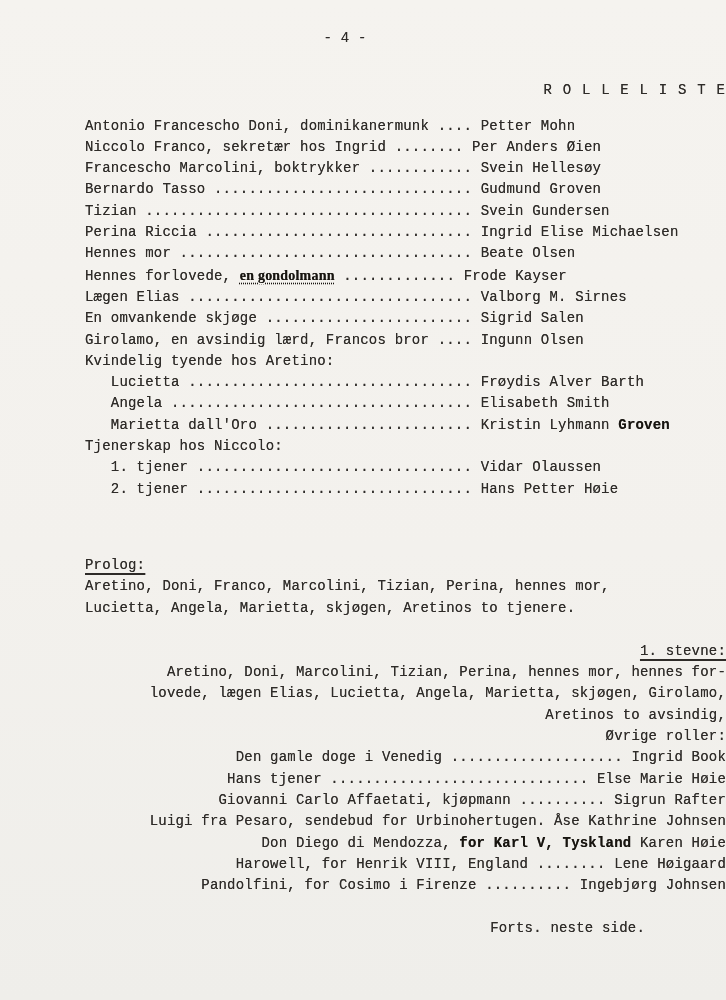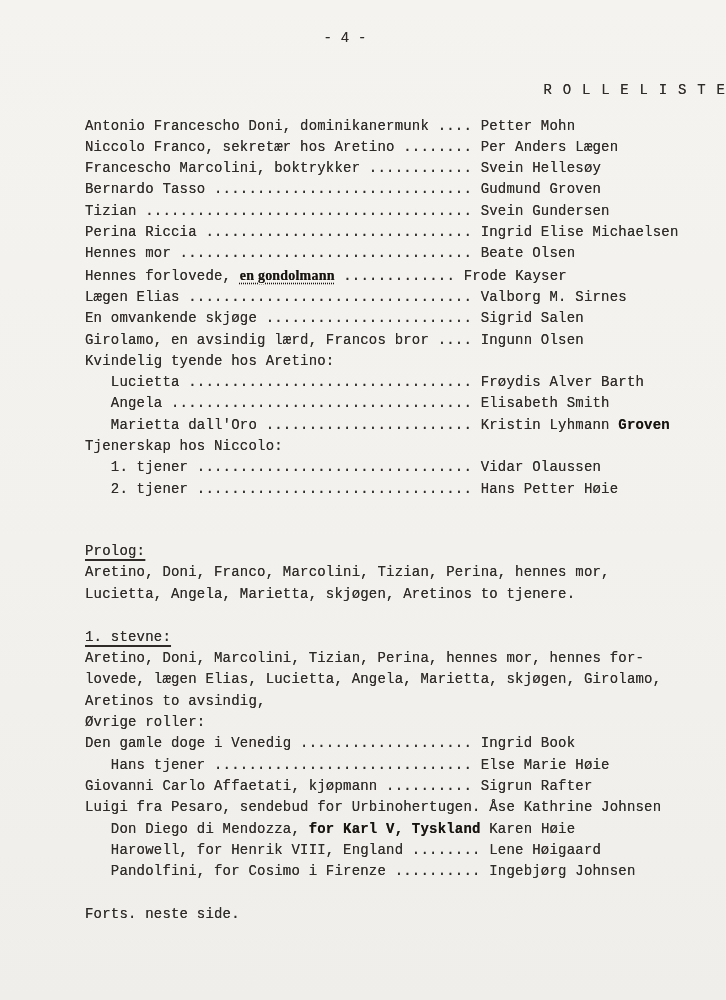--- a/index.html
+++ b/index.html
@@ -13,39 +13,39 @@
     padding:28px 0 0 85px;
     background:linear-gradient(180deg,#f5f3ef 0%,#f3f1ed 55%,#efeeea 100%);
     color:#2e2b28;
     font-size:14px;line-height:21.3px;letter-spacing:0.2px;
     text-shadow:0 0 .5px rgba(46,43,40,.75);
   }
   .ln{white-space:pre;}
   .pageno{width:520px;text-align:center;}
   .title{margin:31px 0 0 0;font-weight:normal;font-size:14px;letter-spacing:1.2px;white-space:pre;text-align:right;}
   .cast{margin-top:14px;}
-  .prolog{margin-top:41px;}
-  .stevne{margin-top:22px;}
-  .footer{margin-top:22px;width:560px;white-space:pre;}
+  .prolog{margin-top:55px;}
+  .stevne{margin-top:22px;text-align:right;}
+  .footer{margin-top:22px;width:560px;text-align:right;white-space:pre;}
   .u{text-decoration:underline;text-underline-offset:4px;text-decoration-thickness:1.6px;}
   .em{font-weight:bold;color:#17140f;}
   .u-dot{text-decoration:underline dotted;text-underline-offset:3px;font-family:Liberation Serif, serif;}
 </style>
 </head>
 <body>
 
 <div class="page">
 
   <div class="ln pageno">- 4 -</div>
 
   <h1 class="title">R O L L E L I S T E</h1>
 
   <section class="cast">
     <div class="ln">Antonio Francescho Doni, dominikanermunk .... Petter Mohn</div>
-    <div class="ln">Niccolo Franco, sekretær hos Aretino ........ Per Anders Lægen</div>
+    <div class="ln">Niccolo Franco, sekretær hos Ingrid ........ Per Anders Øien</div>
     <div class="ln">Francescho Marcolini, boktrykker ............ Svein Hellesøy</div>
     <div class="ln">Bernardo Tasso .............................. Gudmund Groven</div>
     <div class="ln">Tizian ...................................... Svein Gundersen</div>
     <div class="ln">Perina Riccia ............................... Ingrid Elise Michaelsen</div>
     <div class="ln">Hennes mor .................................. Beate Olsen</div>
     <div class="ln"><span>Hennes forlovede, </span><span class="em u-dot">en gondolmann</span><span> ............. Frode Kayser</span></div>
     <div class="ln">Lægen Elias ................................. Valborg M. Sirnes</div>
     <div class="ln">En omvankende skjøge ........................ Sigrid Salen</div>
     <div class="ln">Girolamo, en avsindig lærd, Francos bror .... Ingunn Olsen</div>
     <div class="ln">Kvindelig tyende hos Aretino:</div>

